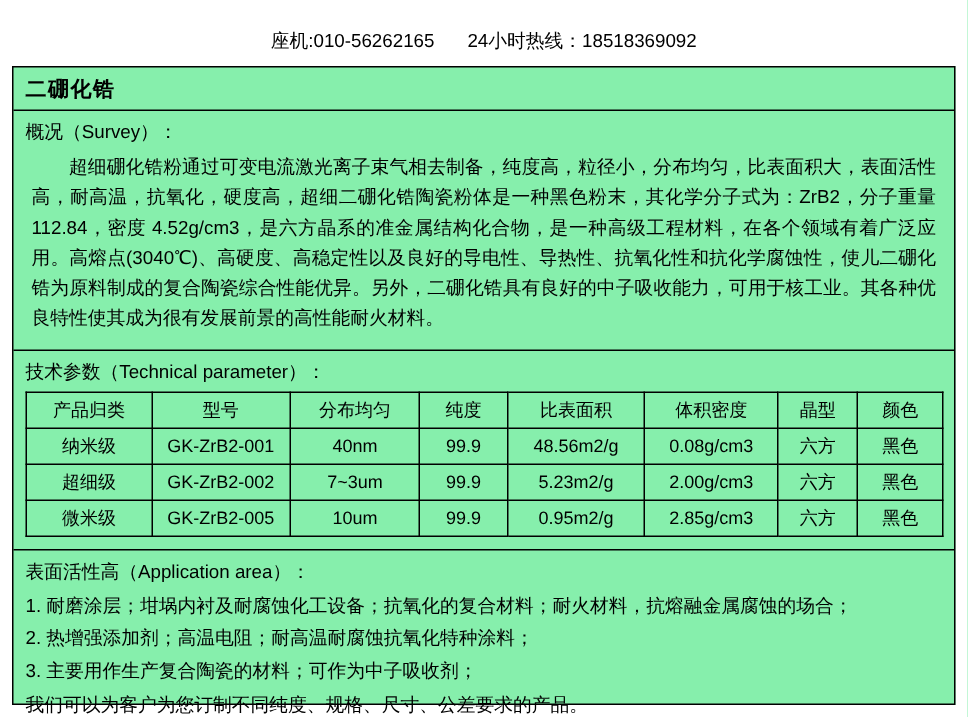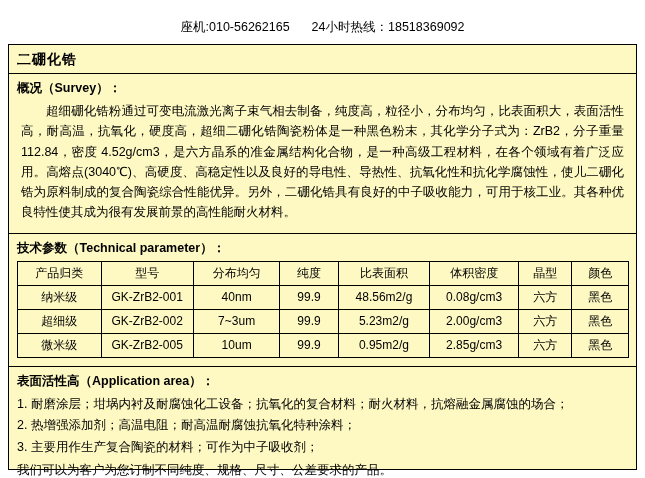--- a/index.html
+++ b/index.html
@@ -35,39 +35,39 @@
     white-space: nowrap;
   }
   .doc {
     position: absolute;
     left: 8px;
     top: 44px;
     width: 629px;
     height: 426px;
     border: 1px solid #000000;
     box-sizing: border-box;
-    background: #fef9c3;
+    background: #86efac;
   }
   .sect-title {
     font-size: 14px;
     font-weight: bold;
     padding: 6px 8px 4px 8px;
     letter-spacing: 1px;
   }
   .rule {
     border-top: 1px solid #000;
     margin: 0;
     height: 0;
   }
   .block {
     padding: 4px 8px 6px 8px;
   }
   .block-head {
     font-size: 12.5px;
-    font-weight: bold;
+    font-weight: normal;
     margin: 2px 0 4px 0;
   }
   .para {
     font-size: 12.5px;
     line-height: 1.62;
     text-align: justify;
     text-indent: 2em;
     margin: 4px;
   }
   table.spec {

